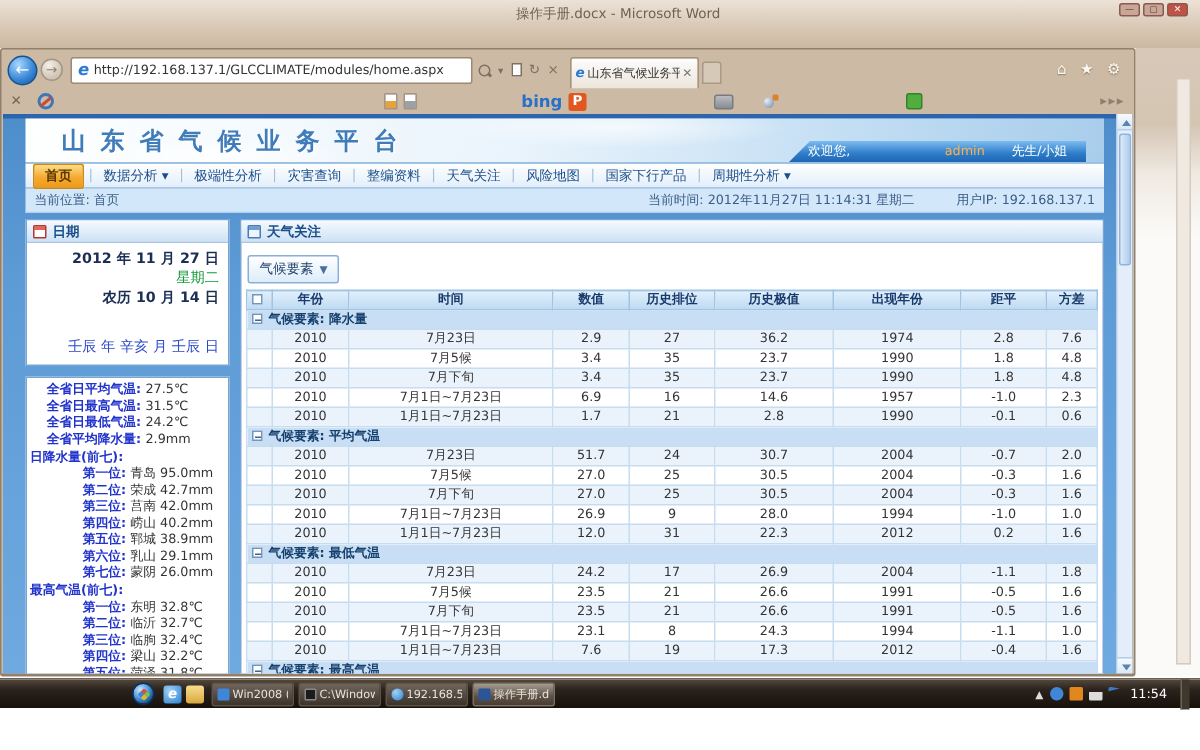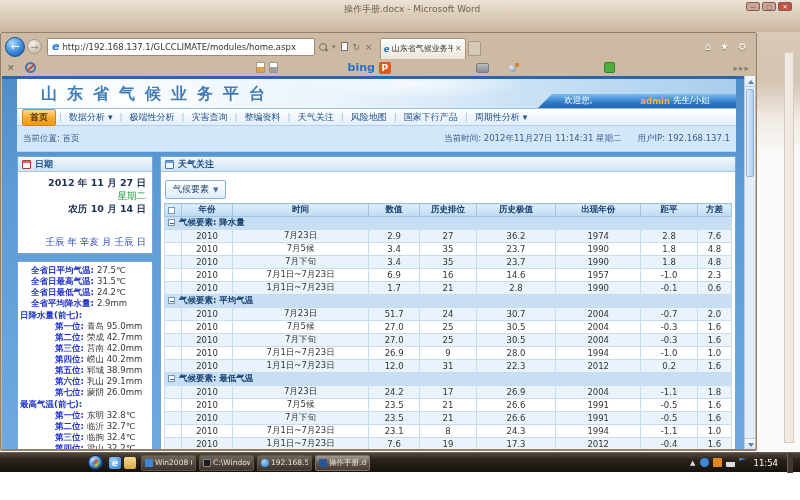--- a/index.html
+++ b/index.html
@@ -71,36 +71,36 @@
   .topstrip{height:3px;background:#2c64ad;}
   .page{position:absolute;left:0;top:3px;right:11px;bottom:0;padding:0 8px 0 15px;}
 
   .banner{position:relative;height:30px;border-bottom:1px solid #9cc0e2;
     background:
       radial-gradient(ellipse 120px 18px at 18% 85%,rgba(255,255,255,.9),rgba(255,255,255,0) 70%),
       radial-gradient(ellipse 160px 20px at 55% 20%,rgba(255,255,255,.7),rgba(255,255,255,0) 70%),
       linear-gradient(100deg,#feffff 0%,#eaf4fc 45%,#bedbf2 80%,#a8cdeb 100%);}
   .site-title{position:absolute;left:24px;top:5px;font-size:16px;font-weight:bold;color:#3f7cb9;
     letter-spacing:10px;text-shadow:1px 1px 0 #fff;white-space:nowrap;}
-  .welcome{position:absolute;right:0;bottom:0;width:198px;height:14px;
+  .welcome{position:absolute;right:12px;bottom:0;width:198px;height:14px;
     background:linear-gradient(180deg,#7cbcf0,#2e7cc9 60%,#1f66b4);
     clip-path:polygon(14px 0,100% 0,100% 100%,0 100%);
-    display:flex;align-items:center;justify-content:center;gap:3px;font-size:8.5px;color:#fff;text-align:right;}
-  .welcome .user{color:#ffb24a;font-weight:bold;padding-left:45px;}
+    display:flex;align-items:center;justify-content:center;gap:18px;font-size:8.5px;color:#fff;text-align:right;}
+  .welcome .user{color:#ffb24a;font-weight:normal;padding-left:45px;}
 
   .navbar{height:17px;display:flex;align-items:center;padding-left:5px;font-size:9px;color:#1c4f8a;
     background:linear-gradient(#ffffff,#e2eefb);border-bottom:1px solid #b6cfe9;}
   .nav-item{padding:1px 7px;cursor:pointer;white-space:nowrap;}
   .nav-item.active{background:linear-gradient(#fddd8a,#f6a930 55%,#f09a14);border:1px solid #d3880d;
     border-radius:2px;color:#5c3a00;font-weight:bold;margin-right:3px;}
   .nav-sep{color:#a3bdd9;}
 
-  .breadcrumb{height:26px;background:#d3e7fa;border-bottom:1px solid #b9d3ec;display:flex;align-items:center;
+  .breadcrumb{height:16px;background:#d3e7fa;border-bottom:1px solid #b9d3ec;display:flex;align-items:center;
     justify-content:space-between;padding:0 6px;font-size:8.5px;color:#3a5c86;}
-  .bc-right{display:flex;gap:16px;}
+  .bc-right{display:flex;gap:28px;}
 
   .content{display:flex;gap:7px;margin-top:4px;align-items:flex-start;}
   .sidebar{width:136px;flex:none;display:flex;flex-direction:column;gap:7px;}
   .panel{border:1px solid #7aa4d4;background:#fff;width:100%;}
   .panel-header{height:15px;display:flex;align-items:center;gap:4px;padding:0 4px;
     background:linear-gradient(#f5fafe,#cde2f6);border-bottom:1px solid #a9c7e5;
     font-size:9px;font-weight:bold;color:#1c4f8a;}
   .ph-ico{width:9px;height:9px;flex:none;border:1px solid #b03a2e;border-radius:1px;
     background:linear-gradient(#e76257 35%,#fff 35%);}
   .ph-ico.doc{border-color:#4a7ab5;background:linear-gradient(#6d9fd3 35%,#eef5fc 35%);}

